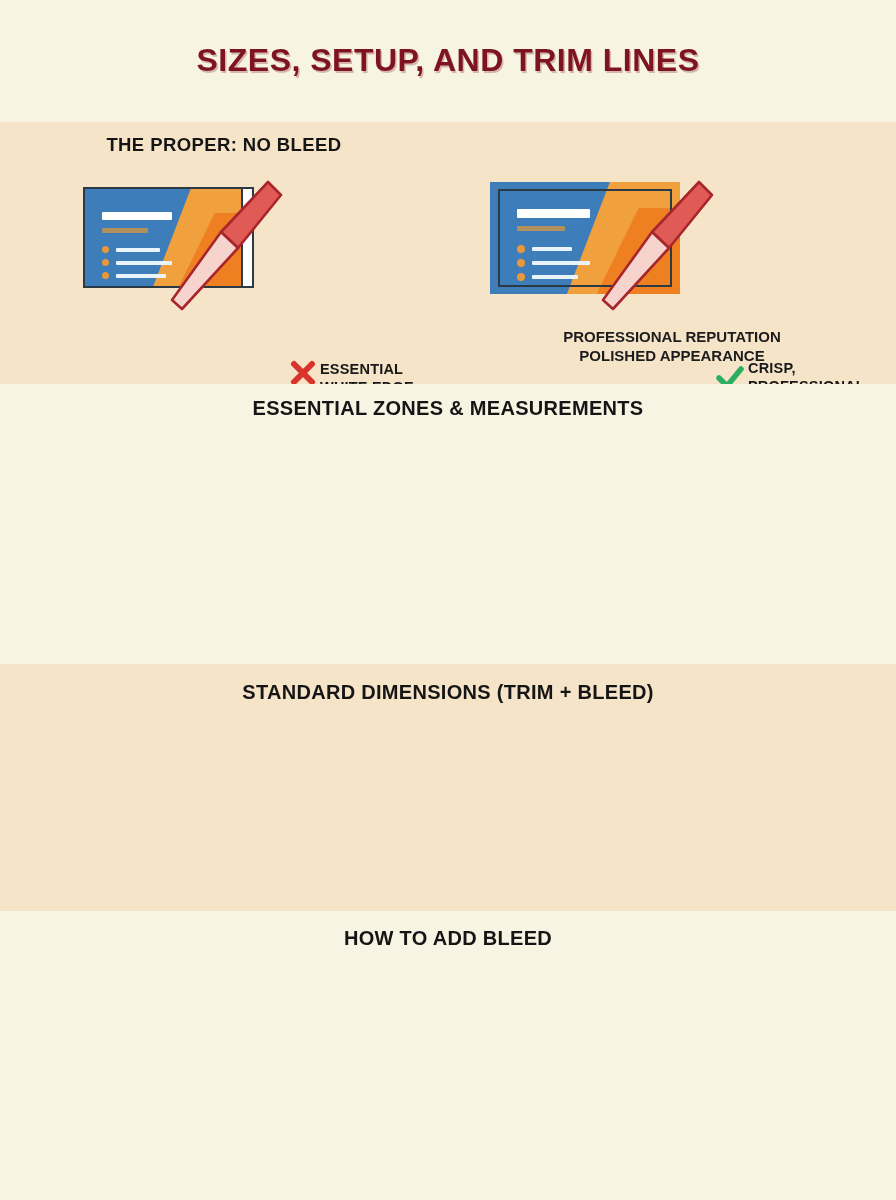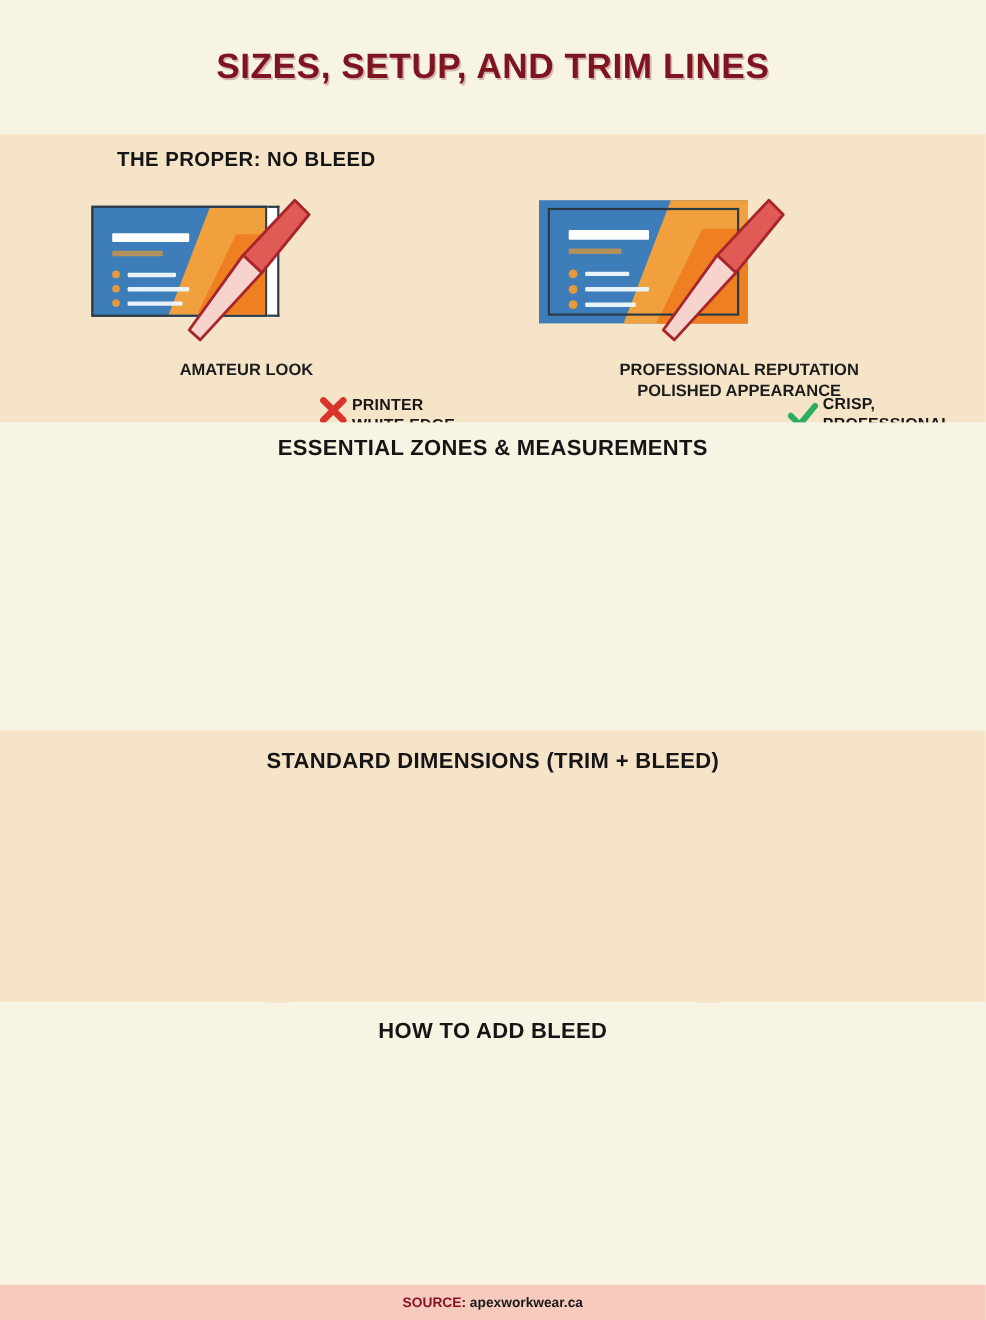--- a/index.html
+++ b/index.html
@@ -115,24 +115,23 @@
       <svg class="knife" style="left:165px; top:52px;" width="120" height="145" viewBox="0 0 120 145">
         <g stroke="#a8252c" stroke-width="2.6" stroke-linejoin="round">
           <path d="M103 8 L116 21 L73 74 L56 58 Z" fill="#e05b55"></path>
           <path d="M56 58 L73 74 L17 135 L7 126 Z" fill="#f6d3cd"></path>
         </g>
       </svg>
 
       <svg class="xmark" style="left:290px; top:238px;" width="26" height="26" viewBox="0 0 26 26">
         <path d="M4 4 L22 22 M22 4 L4 22" stroke="#d9332b" stroke-width="6" stroke-linecap="round"></path>
       </svg>
-      <div class="cal-txt" style="left:320px; top:239px;">PRINTER</div>
+      <div class="cal-txt" style="left:320px; top:239px;">ESSENTIAL</div>
       <div class="cal-txt" style="left:320px; top:257px;">WHITE EDGE</div>
 
-      <div class="ps-foot" style="top:205px;">AMATEUR LOOK</div>
     </div>
 
     <div class="ps-col right">
 
       <div class="card-art" style="left:42px; top:60px; width:190px; height:112px;">
         <div class="card-blue" style="left:0;top:0;width:190px;height:112px;">
           <div class="chev-lt" style="left:98px;top:-28px;width:130px;height:170px;transform:skewX(-21deg);"></div>
           <div class="chev-dk" style="left:112px;top:26px;width:120px;height:150px;transform:skewX(-26deg);"></div>
           <div class="bar-w" style="left:27px;top:27px;width:73px;height:9px;"></div>
           <div class="bar-tan" style="left:27px;top:44px;width:48px;height:5px;"></div>
@@ -260,17 +259,14 @@
   <div class="tbl-band band-tan">
     <div class="sec-head" style="padding-top:17px;">STANDARD DIMENSIONS (TRIM + BLEED)</div>
 
   </div>
 
   <div class="how-band band-cream">
     <div class="sec-head" style="padding-top:16px;">HOW TO ADD BLEED</div>
 
   </div>
 
-  <div class="footer">
-    <span><b>SOURCE:</b><span> apexworkwear.ca</span></span>
-  </div>
 
 </div>
 
 </body></html>

